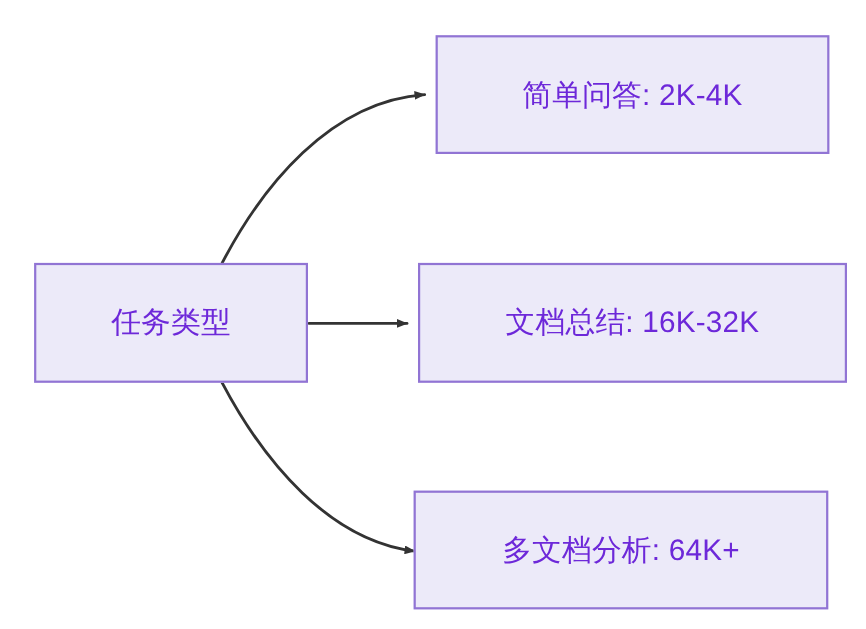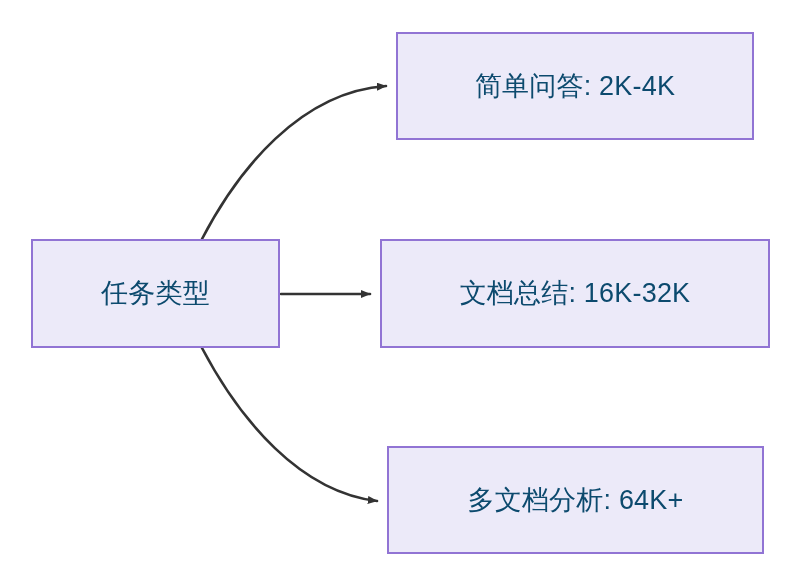--- a/index.html
+++ b/index.html
@@ -27,31 +27,31 @@
     position: absolute;
     box-sizing: border-box;
     background: #ECEAF9;
     border: 2px solid #9174D4;
     display: flex;
     align-items: center;
     justify-content: center;
     text-align: center;
   }
   .node-label {
-    color: #0c4a6e;
+    color: #6d28d9;
     font-size: 27px;
     line-height: 1.2;
     letter-spacing: 0.2px;
     white-space: nowrap;
   }
   
   #node-root   { left: 31px;  top: 239px; width: 249px; height: 109px; text-align: right; }
   #node-simple { left: 396px; top: 32px;  width: 358px; height: 108px; }
   #node-doc    { left: 380px; top: 239px; width: 390px; height: 109px; }
-  #node-multi  { left: 387px; top: 446px; width: 377px; height: 108px; }
+  #node-multi  { left: 376px; top: 446px; width: 377px; height: 108px; }
 </style>
 </head>
 <body>
 
 <div id="canvas">
 
   <svg class="edges" viewBox="0 0 787 572" width="787" height="572" xmlns="http://www.w3.org/2000/svg">
     <defs>
       <marker id="arrowhead" markerWidth="10" markerHeight="8" refX="9.2" refY="4" orient="auto" markerUnits="userSpaceOnUse">
         <path d="M0,0 L10,4 L0,8 z" fill="#333333"></path>

